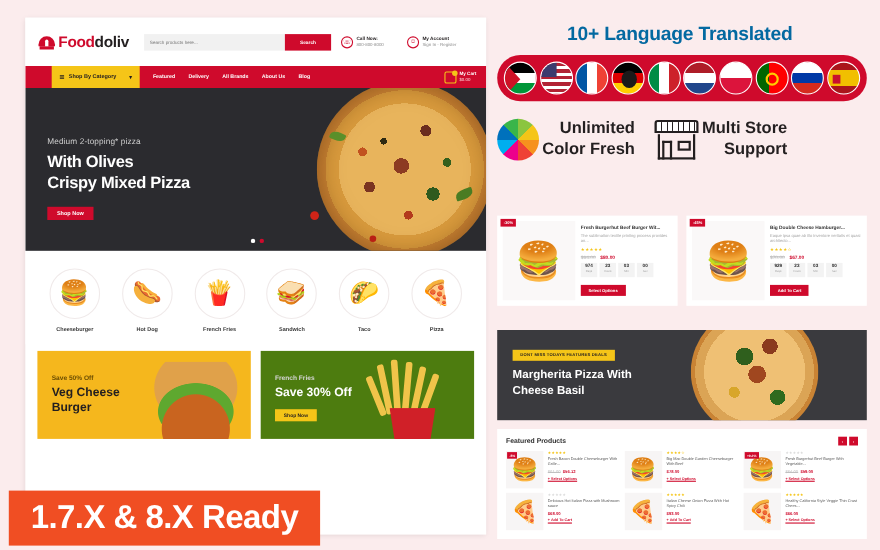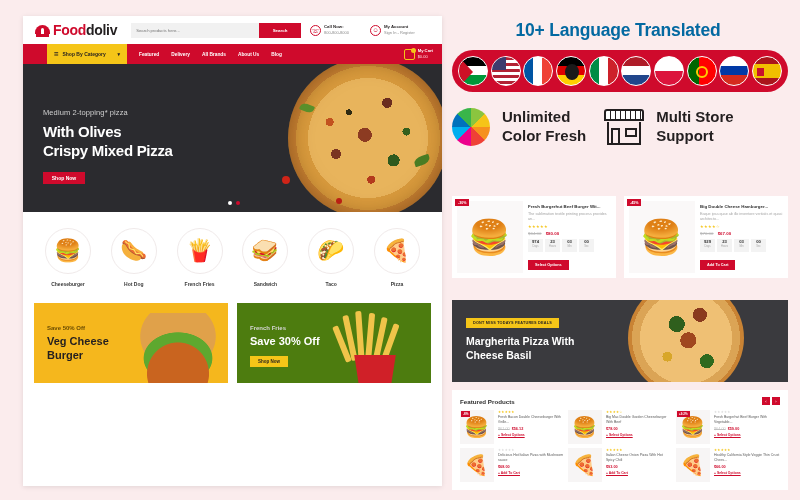--- a/index.html
+++ b/index.html
@@ -11,21 +11,21 @@
   .stage { position: relative; width: 800px; height: 500px; background: #fbeced; }
 
   
   .site {
     position: absolute; left: 23px; top: 16px;
     width: 419px; height: 470px;
     background: #ffffff; overflow: hidden;
     box-shadow: 0 1px 5px rgba(0,0,0,.10);
   }
   
-  .topbar { height: 28px; display: flex; align-items: center; padding: 0 12px; background:#fff; }
+  .topbar { height: 44px; display: flex; align-items: center; padding: 0 12px; background:#fff; }
   .logo { display: flex; align-items: center; gap: 3px; }
   .logo-mark { width: 15px; height: 13px; position: relative; }
   .logo-mark .dome {
     position: absolute; left:0; bottom:3px; width:15px; height:9px;
     background:#cf0a2c; border-radius: 8px 8px 0 0;
   }
   .logo-mark .base { position:absolute; left:1px; bottom:0; width:13px; height:3px; background:#cf0a2c; }
   .logo-mark .slot { position:absolute; left:6px; bottom:3px; width:3px; height:6px; background:#fff; border-radius:2px 2px 0 0;}
   .logo-text { font-size: 14px; font-weight: 800; letter-spacing:-.3px; }
   .logo-text .a { color:#cf0a2c; } .logo-text .b { color:#231f20; }
@@ -128,21 +128,21 @@
   .lang-title { position:absolute; left:448px; top:20px; width:340px; text-align:center;
     font-size:17.5px; font-weight:700; color:#0369a1; letter-spacing:-.2px;}
   .flags {
     position:absolute; left:452px; top:50px; width:336px; height:42px;
     background:#cf0a2c; border-radius:21px; display:flex; align-items:center;
     justify-content:space-between; padding:0 6px;
   }
   .flag { width:30px;height:30px;border-radius:50%;overflow:hidden;border:1.6px solid #fff;flex:0 0 auto;position:relative;}
 
   .features { position:absolute; left:452px; top:108px; width:336px; display:flex; gap:18px; }
-  .feat { display:flex; align-items:center; gap:12px; }
+  .feat { display:flex; align-items:center; gap:3px;text-align:right; }
   .colorwheel {
     width:38px;height:38px;border-radius:50%;
     background: conic-gradient(#8bc53f 0 45deg,#f5c518 45deg 90deg,#f6911e 90deg 135deg,#ef4136 135deg 180deg,#ec008c 180deg 225deg,#00aeef 225deg 270deg,#0071bc 270deg 315deg,#39b54a 315deg 360deg);
   }
   .storeicon { width:40px;height:36px;position:relative; }
   .store-roof{position:absolute;left:0;top:0;width:40px;height:12px;border:2px solid #231f20;border-radius:3px 3px 0 0;background:repeating-linear-gradient(90deg,#fff 0 4px,#231f20 4px 5px);}
   .store-body{position:absolute;left:3px;top:13px;width:34px;height:23px;border:2px solid #231f20;border-top:none;}
   .store-door{position:absolute;left:7px;top:19px;width:9px;height:17px;border:2px solid #231f20;border-bottom:none;}
   .store-win{position:absolute;left:21px;top:19px;width:12px;height:9px;border:2px solid #231f20;}
   .feat-txt { font-size:15px; font-weight:600; color:#231f20; line-height:1.25; }
@@ -528,14 +528,17 @@
         <div>
           <div class="fp-stars">★★★★★</div>
           <div class="fp-name">Healthy California Style Veggie Thin Crust Chees...</div>
           <div class="fp-price"><span class="fp-new">$66.00</span></div>
           <div class="fp-link">+ Select Options</div>
         </div>
       </div>
     </div>
   </div>
 
+  <div class="ready">
+    <span>1.7.X &amp; 8.X Ready</span>
+  </div>
 
 </div>
 
 </body></html>

